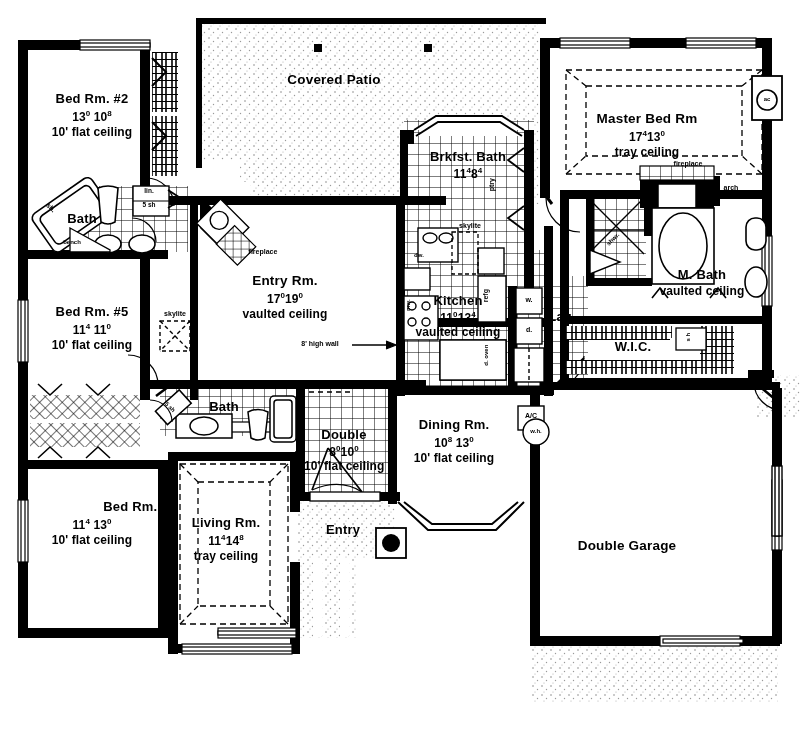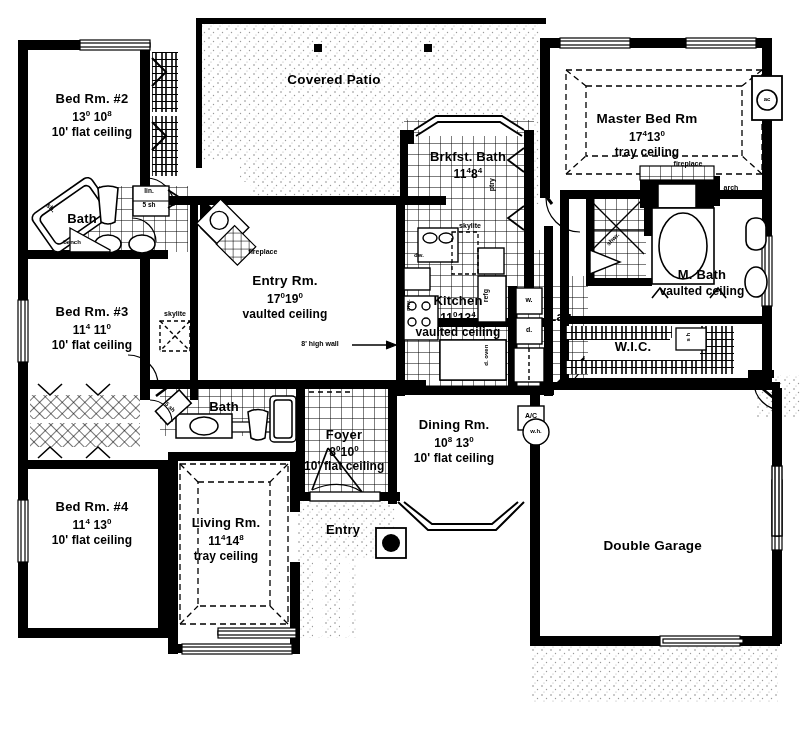--- a/index.html
+++ b/index.html
@@ -369,29 +369,29 @@
   <span>13</span><sup>0</sup><span>&nbsp;</span><span>10</span><sup>8</sup>
 </div>
 <div class="lbl rceil" style="left:22px;top:126px;width:140px;">10' flat ceiling</div>
 
 <div class="lbl rname" style="left:52px;top:212px;width:60px;">Bath</div>
 <div class="lbl tiny rotneg" style="left:40px;top:204px;width:22px;">sh.</div>
 <div class="lbl tiny2" style="left:136px;top:188px;width:26px;">lin.</div>
 <div class="lbl tiny2" style="left:132px;top:202px;width:34px;">5 sh</div>
 <div class="lbl mini" style="left:54px;top:239px;width:36px;">bench</div>
 
-<div class="lbl rname" style="left:22px;top:305px;width:140px;">Bed Rm. #3</div>
+<div class="lbl rname" style="left:22px;top:305px;width:140px;">Bed Rm. #5</div>
 <div class="lbl rdim" style="left:22px;top:323px;width:140px;">
   <span>11</span><sup>4</sup><span>&nbsp;</span><span>11</span><sup>0</sup>
 </div>
 <div class="lbl rceil" style="left:22px;top:339px;width:140px;">10' flat ceiling</div>
 
 <div class="lbl tiny" style="left:152px;top:310px;width:46px;">skylite</div>
 
-<div class="lbl rname" style="left:22px;top:500px;width:140px;">Bed Rm. #4</div>
+<div class="lbl rname" style="left:36px;top:500px;width:140px;text-align:right;">Bed Rm. #4</div>
 <div class="lbl rdim" style="left:22px;top:518px;width:140px;">
   <span>11</span><sup>4</sup><span>&nbsp;</span><span>13</span><sup>0</sup>
 </div>
 <div class="lbl rceil" style="left:22px;top:534px;width:140px;">10' flat ceiling</div>
 
 <div class="lbl rname" style="left:166px;top:516px;width:120px;">Living Rm.</div>
 <div class="lbl rdim" style="left:166px;top:534px;width:120px;">
   <span>11</span><sup>4</sup><span>14</span><sup>8</sup>
 </div>
 <div class="lbl rceil" style="left:166px;top:550px;width:120px;">tray ceiling</div>
@@ -444,31 +444,31 @@
 <div class="lbl rname" style="left:660px;top:268px;width:84px;text-align:center;">M. Bath</div>
 <div class="lbl rceil" style="left:654px;top:285px;width:96px;">vaulted ceiling</div>
 <div class="lbl mini rot45b" style="left:596px;top:236px;width:34px;">shwr.</div>
 
 <div class="lbl rname" style="left:600px;top:340px;width:66px;">W.I.C.</div>
 <div class="lbl mini rot90" style="left:672px;top:334px;width:32px;">s h</div>
 
 <div class="lbl rname" style="left:194px;top:400px;width:60px;">Bath</div>
 <div class="lbl mini rotneg" style="left:154px;top:404px;width:32px;">5 sh</div>
 
-<div class="lbl rname" style="left:308px;top:428px;width:72px;">Foyer</div>
+<div class="lbl rname" style="left:308px;top:428px;width:72px;">Double</div>
 <div class="lbl rdim" style="left:308px;top:445px;width:72px;">
   <span>8</span><sup>0</sup><span>10</span><sup>0</sup>
 </div>
 <div class="lbl rceil" style="left:304px;top:460px;width:80px;">10' flat ceiling</div>
 <div class="lbl mini rot90" style="left:280px;top:452px;width:34px;">arch</div>
 <div class="lbl mini rot90" style="left:374px;top:452px;width:34px;">arch</div>
 
 <div class="lbl rname" style="left:400px;top:418px;width:108px;">Dining Rm.</div>
 <div class="lbl rdim" style="left:400px;top:436px;width:108px;">
   <span>10</span><sup>8</sup><span>&nbsp;</span><span>13</span><sup>0</sup>
 </div>
 <div class="lbl rceil" style="left:400px;top:452px;width:108px;">10' flat ceiling</div>
 
 <div class="lbl rname" style="left:306px;top:523px;width:74px;">Entry</div>
 
-<div class="lbl rname big" style="left:552px;top:539px;width:150px;text-align:right;">Double Garage</div>
+<div class="lbl rname big" style="left:552px;top:539px;width:150px;">Double Garage</div>
 
 </div>
 
 </body></html>

